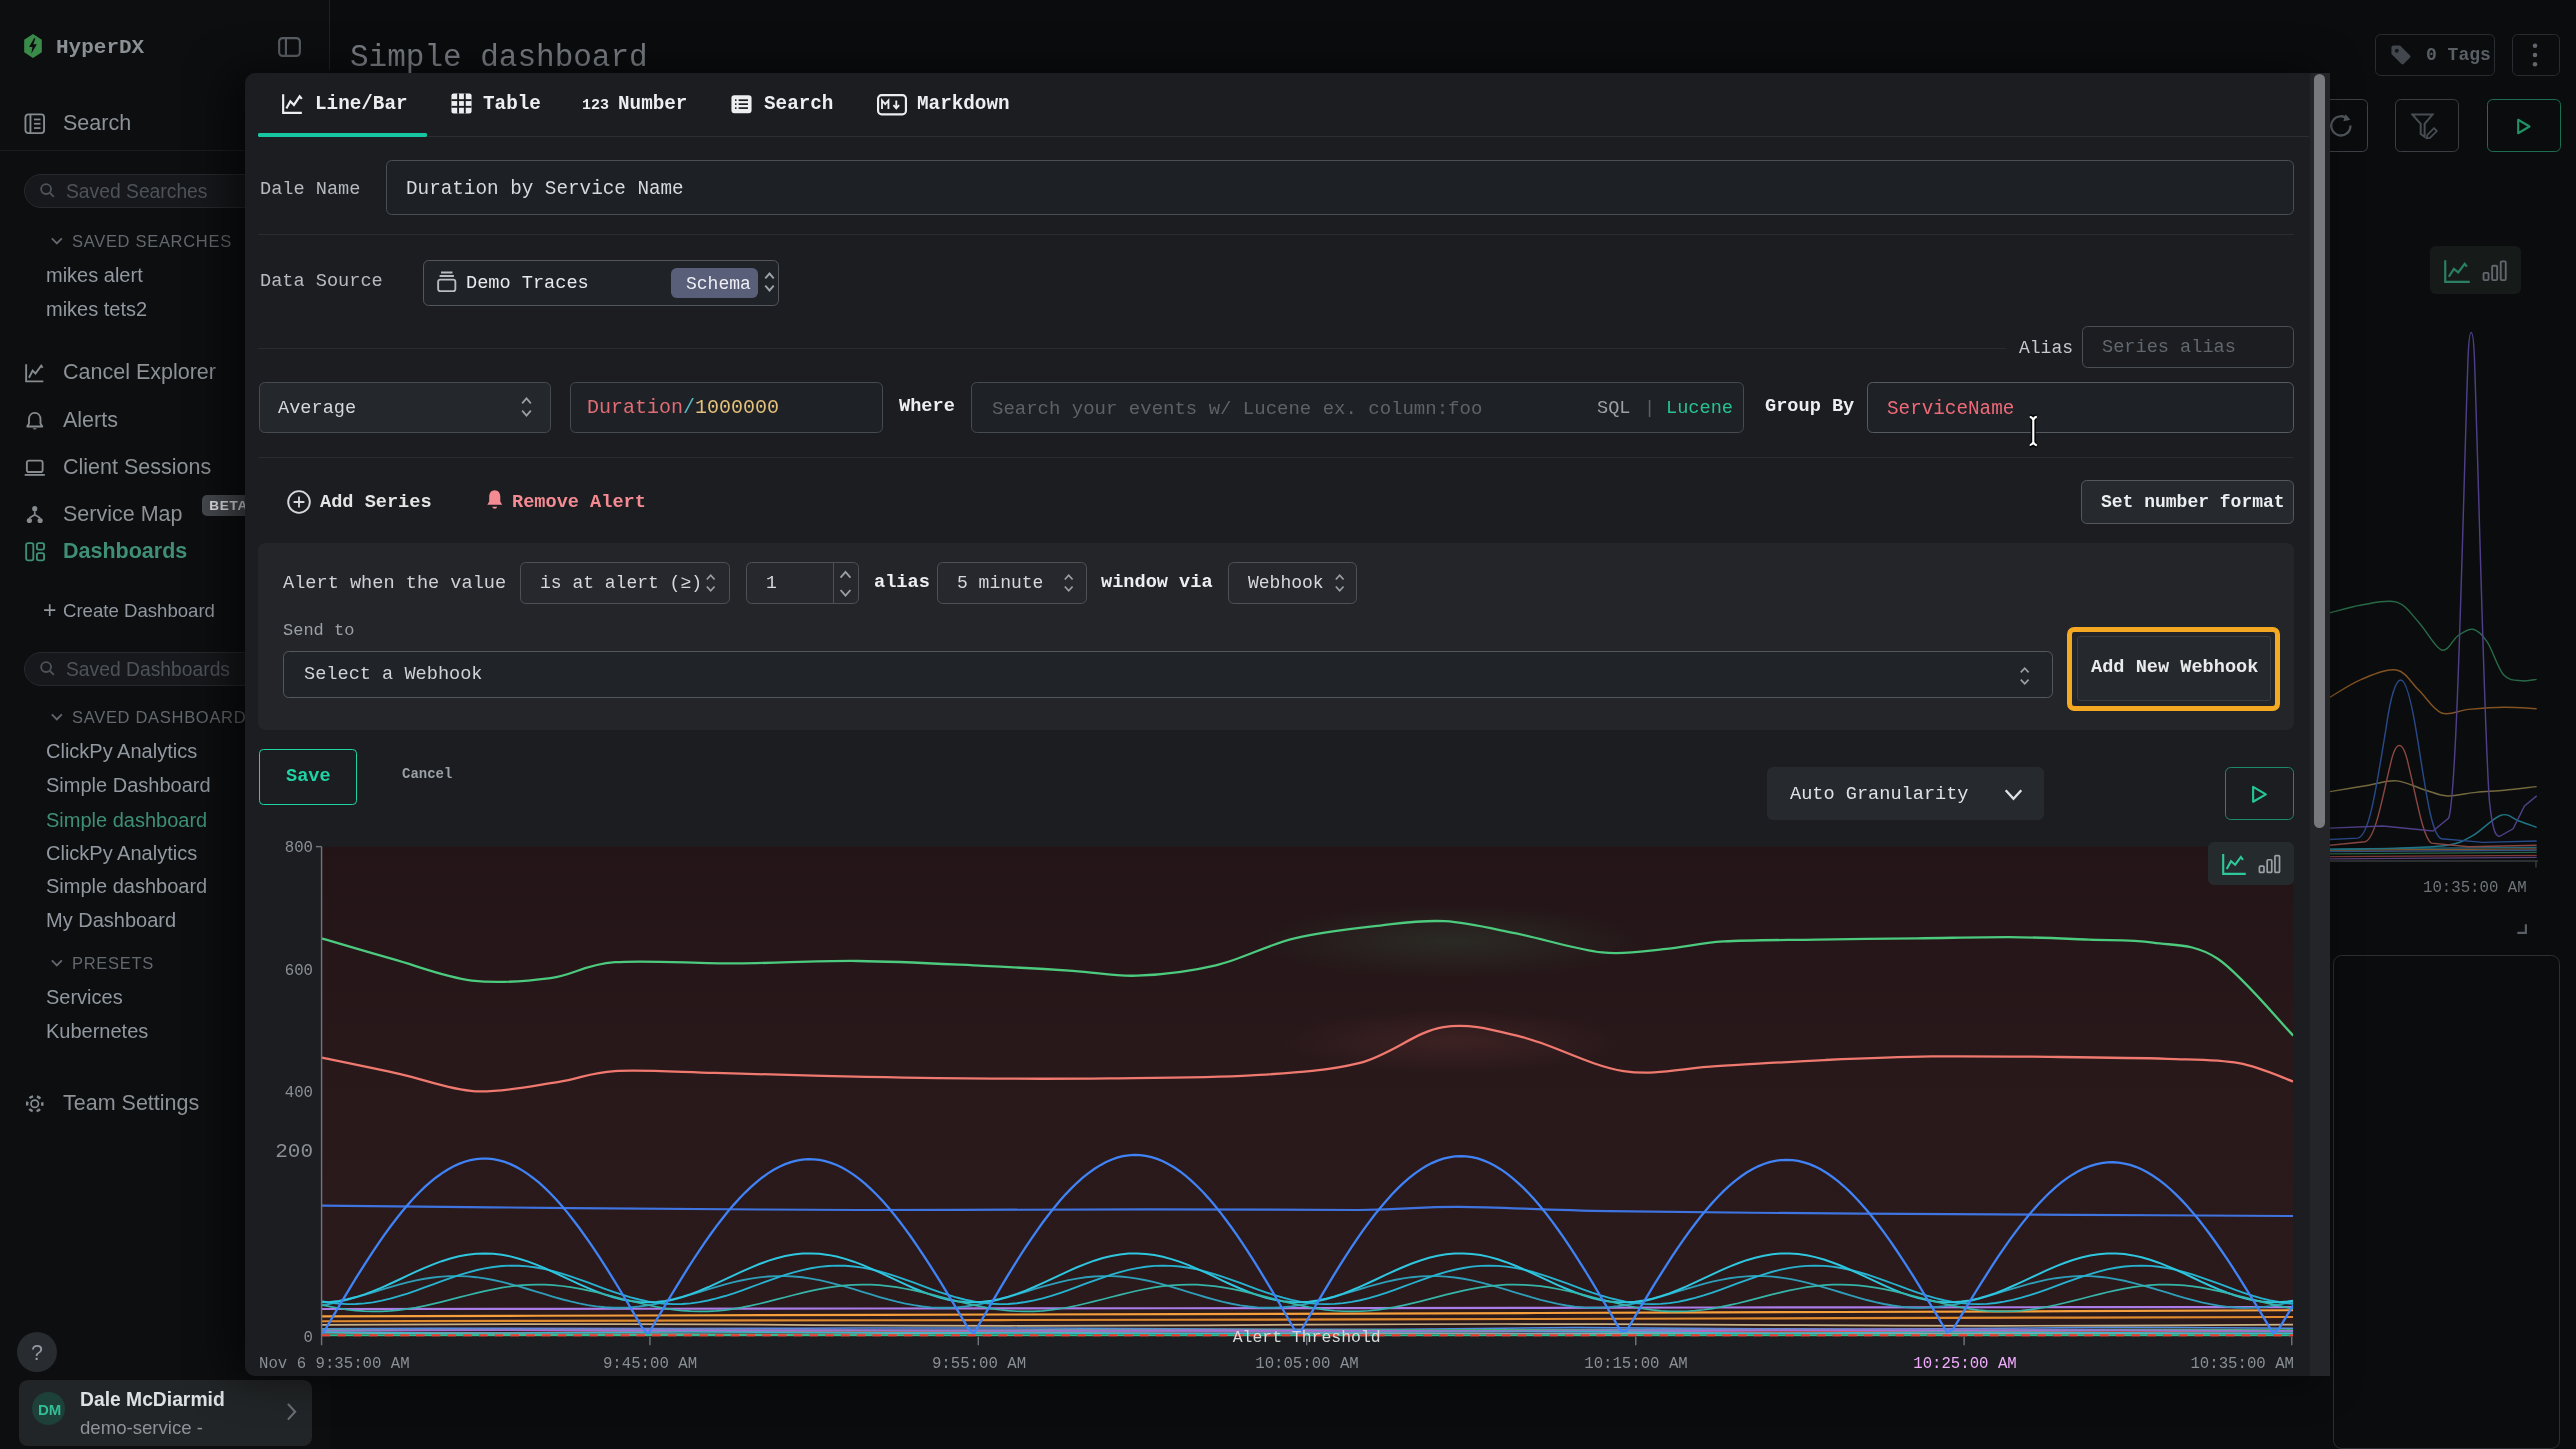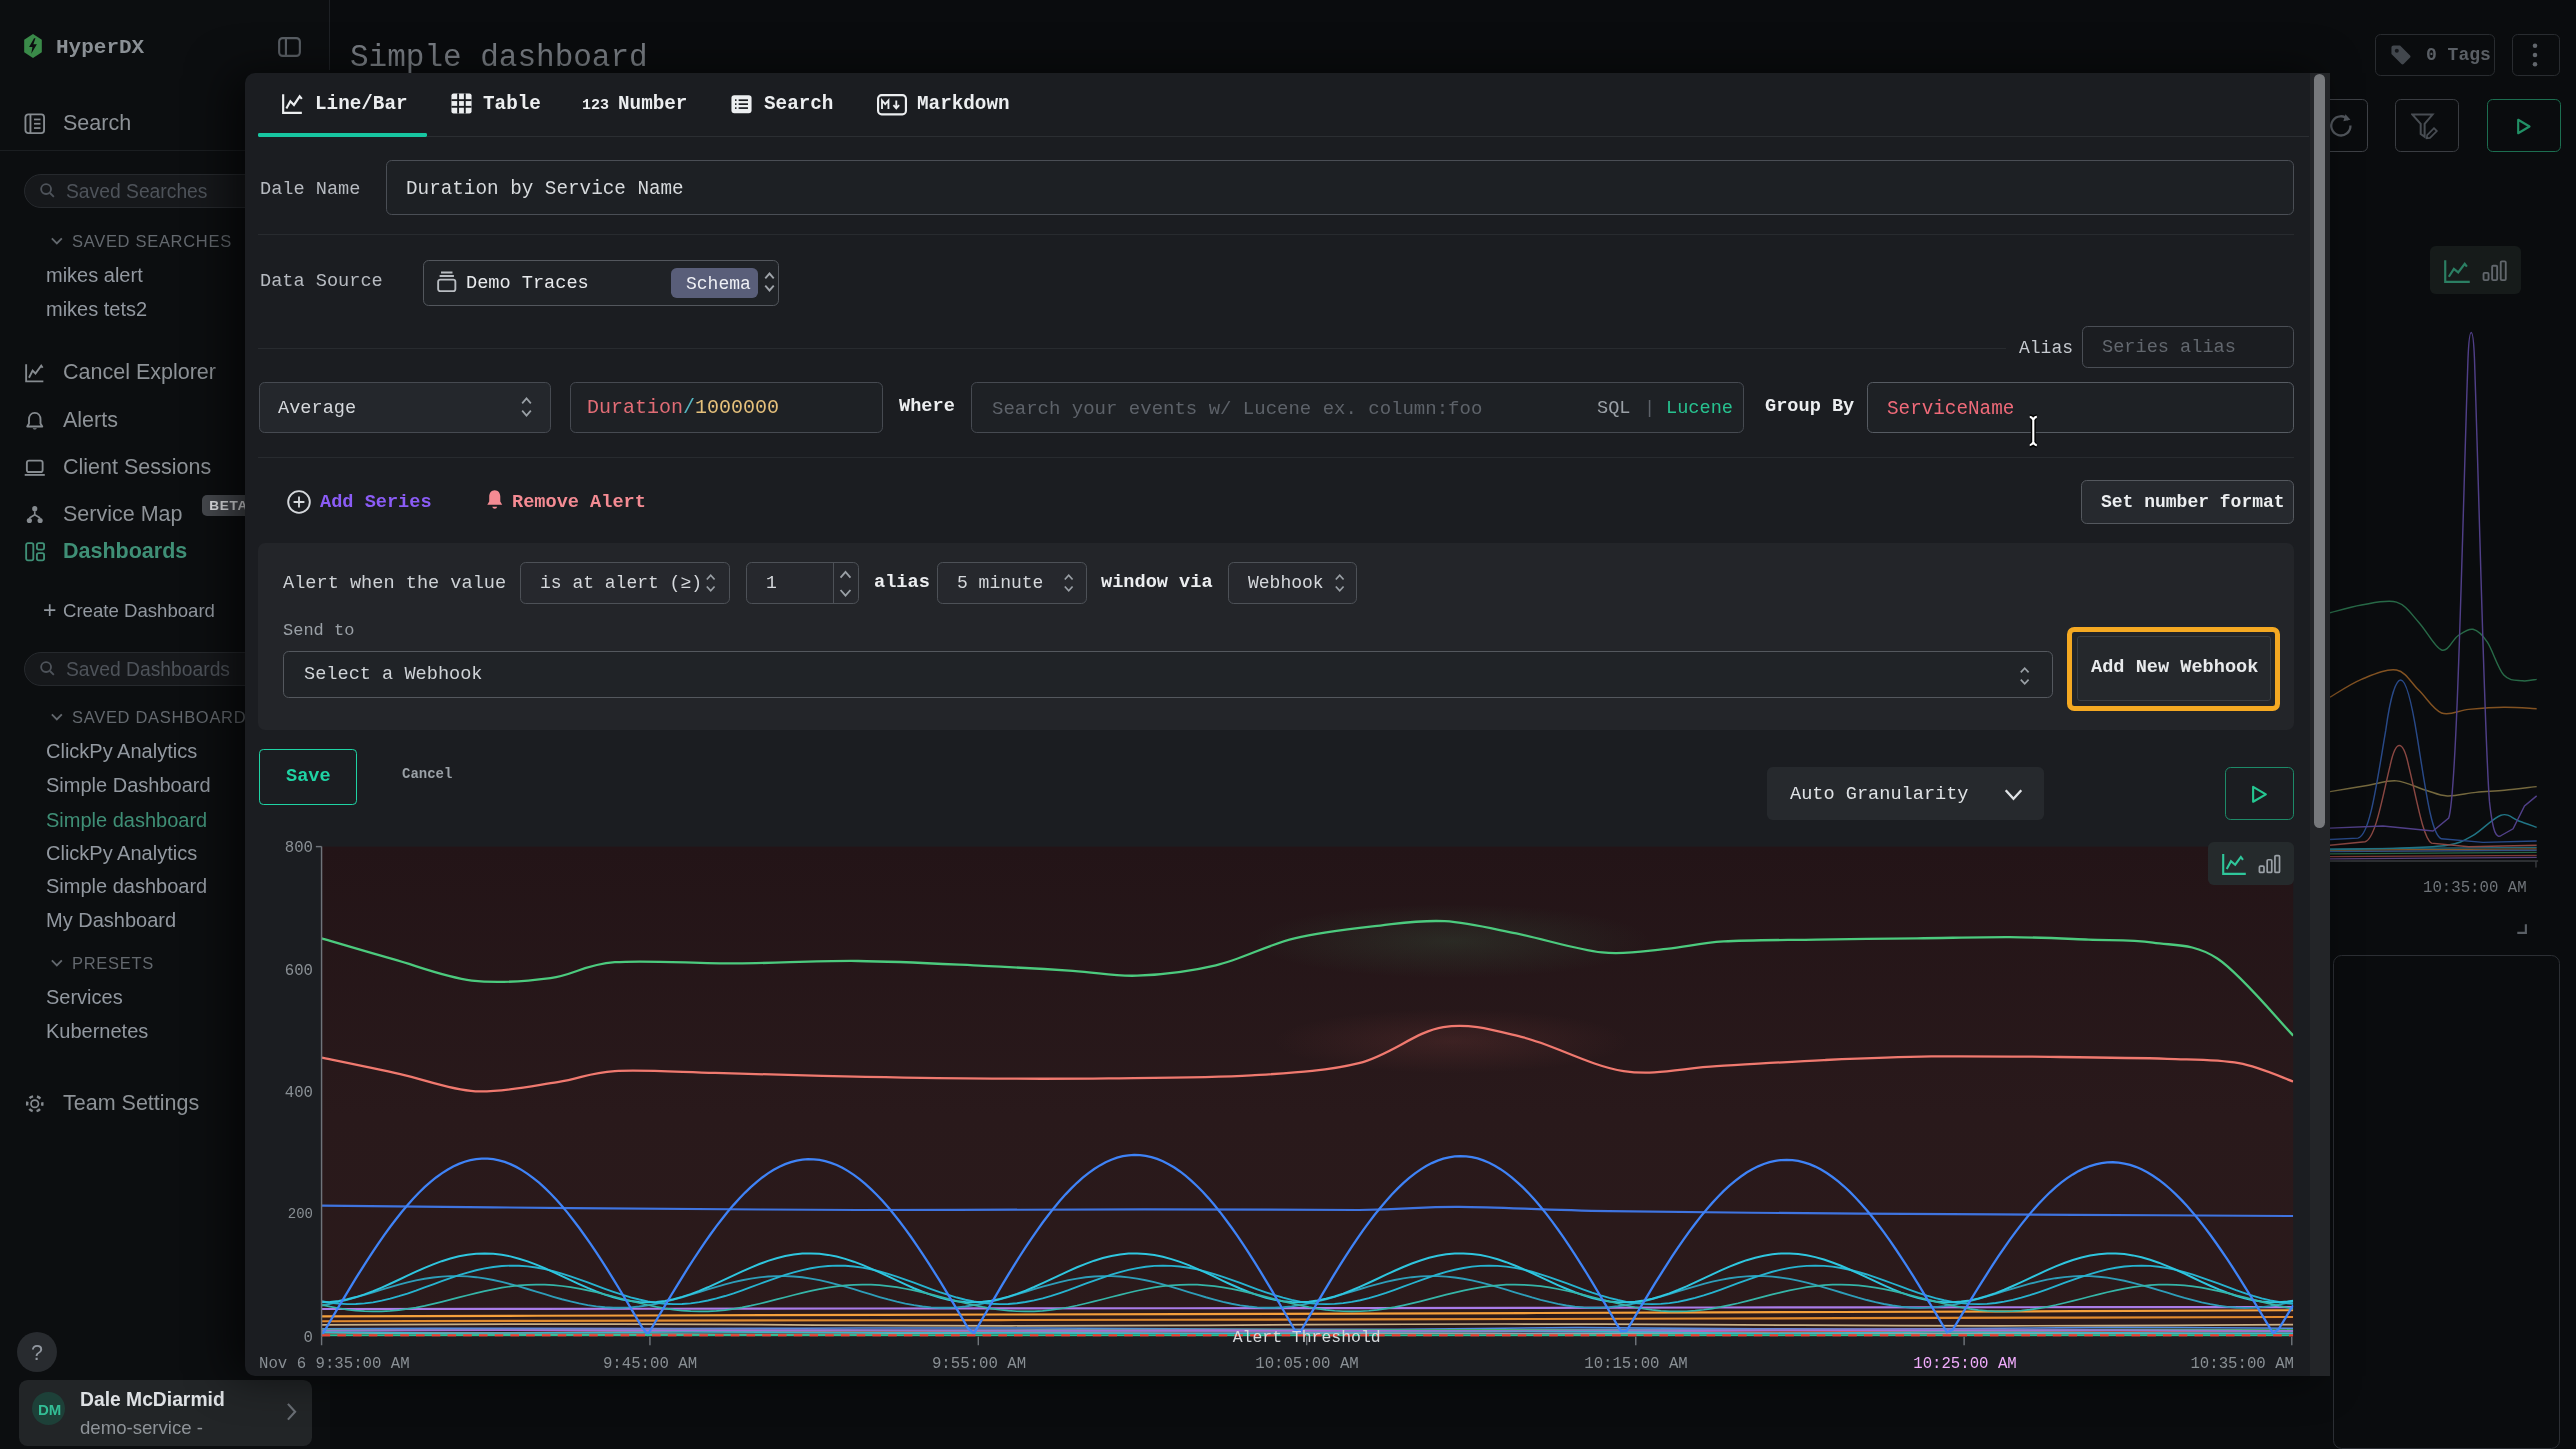--- a/index.html
+++ b/index.html
@@ -246,21 +246,21 @@
 <div class="abs" style="left:1887px;top:398px;color:#ef6a79;font-size:19.3px;font-weight:normal;font-family:'Liberation Mono',monospace;white-space:nowrap">ServiceName</div>
 <svg class="abs" style="left:2024px;top:414px" width="18.6" height="34" viewBox="0 0 26 48" fill="none">
     <path d="M8 4 C10 4 12 6 13 8 C14 6 16 4 18 4 M13 8 L13 40 M8 44 C10 44 12 42 13 40 C14 42 16 44 18 44" stroke="#000" stroke-width="7" fill="none"></path>
     <path d="M8 4 C10 4 12 6 13 8 C14 6 16 4 18 4 M13 8 L13 40 M8 44 C10 44 12 42 13 40 C14 42 16 44 18 44" stroke="#fff" stroke-width="3" fill="none"></path>
   </svg>
 <div class="abs" style="left:258px;top:457px;width:2036px;height:1.4px;background:#282b2f"></div>
 <svg class="abs" style="left:286px;top:489px" width="26" height="26" viewBox="0 0 36 36" fill="none">
     <circle cx="18" cy="18" r="15" stroke="#d5d8dc" stroke-width="2.6"></circle>
     <path d="M18 10.5 L18 25.5 M10.5 18 L25.5 18" stroke="#d5d8dc" stroke-width="2.6"></path>
   </svg>
-<div class="abs" style="left:320px;top:492px;color:#8b5cf6;font-size:18.6px;font-weight:bold;font-family:'Liberation Mono',monospace;white-space:nowrap">Add Series</div>
+<div class="abs" style="left:320px;top:492px;color:#e5e5e5;font-size:18.6px;font-weight:bold;font-family:'Liberation Mono',monospace;white-space:nowrap">Add Series</div>
 <svg class="abs" style="left:484px;top:488px" width="21.5" height="27" viewBox="0 0 30 38" fill="none">
     <path d="M15 3 C10.2 3 7.2 7 7.2 12 L7.2 19 L4.5 23.5 L25.5 23.5 L22.8 19 L22.8 12 C22.8 7 19.8 3 15 3 Z" fill="#f48b93"></path>
     <path d="M11.5 26.5 A3.6 3.6 0 0 0 18.5 26.5 Z" fill="#f48b93"></path>
   </svg>
 <div class="abs" style="left:512px;top:492px;color:#f48b93;font-size:18.6px;font-weight:bold;font-family:'Liberation Mono',monospace;white-space:nowrap">Remove Alert</div>
 <div class="abs" style="left:2081px;top:480px;width:213px;height:44px;background:#26292e;border:1.4px solid #54585e;border-radius:5.7px"></div>
 <div class="abs" style="left:2101px;top:492px;color:#eceef0;font-size:18px;font-weight:bold;font-family:'Liberation Mono',monospace;white-space:nowrap">Set number format</div>
 <div class="abs" style="left:258px;top:543px;width:2036px;height:187px;background:#232529;border-radius:7.2px"></div>
 <div class="abs" style="left:283px;top:573px;color:#ced2d6;font-size:18.6px;font-weight:normal;font-family:'Liberation Mono',monospace;white-space:nowrap">Alert when the value</div>
 <div class="abs" style="left:520px;top:562px;width:210px;height:42px;border:1.4px solid #4d5157;border-radius:5.7px;background:#26282d"></div>
@@ -368,21 +368,21 @@
       <line x1="1827" y1="1868" x2="1827" y2="1880"></line>
 <line x1="2287" y1="1868" x2="2287" y2="1880"></line>
       <line x1="2746" y1="1868" x2="2746" y2="1880"></line>
 <line x1="3204" y1="1868" x2="3204" y2="1880"></line>
 </g>
 <text x="1827" y="1876" fill="#d6d9dc" font-size="23" font-family="Liberation Mono" text-anchor="middle">Alert Threshold</text>
 </svg>
 <div class="abs" style="right:2263px;top:839px;color:#898f94;font-size:15.7px;font-weight:normal;font-family:'Liberation Mono',monospace;white-space:nowrap">800</div>
 <div class="abs" style="right:2263px;top:962px;color:#898f94;font-size:15.7px;font-weight:normal;font-family:'Liberation Mono',monospace;white-space:nowrap">600</div>
 <div class="abs" style="right:2263px;top:1084px;color:#898f94;font-size:15.7px;font-weight:normal;font-family:'Liberation Mono',monospace;white-space:nowrap">400</div>
-<div class="abs" style="right:2263px;top:1206px;color:#898f94;font-size:14px;font-weight:normal;font-family:'Liberation Mono',monospace;white-space:nowrap">200</div>
+<div class="abs" style="right:2263px;top:1140px;color:#898f94;font-size:21px;font-weight:normal;font-family:'Liberation Mono',monospace;white-space:nowrap">200</div>
 <div class="abs" style="right:2263px;top:1329px;color:#898f94;font-size:15.7px;font-weight:normal;font-family:'Liberation Mono',monospace;white-space:nowrap">0</div>
 <div class="abs" style="left:259px;top:1355px;color:#898f94;font-size:15.7px;font-weight:normal;font-family:'Liberation Mono',monospace;white-space:nowrap">Nov 6 9:35:00 AM</div>
 <div class="abs" style="left:650px;transform:translateX(-50%);top:1355px;color:#898f94;font-size:15.7px;font-weight:normal;font-family:'Liberation Mono',monospace;white-space:nowrap">9:45:00 AM</div>
 <div class="abs" style="left:979px;transform:translateX(-50%);top:1355px;color:#898f94;font-size:15.7px;font-weight:normal;font-family:'Liberation Mono',monospace;white-space:nowrap">9:55:00 AM</div>
 <div class="abs" style="left:1307px;transform:translateX(-50%);top:1355px;color:#898f94;font-size:15.7px;font-weight:normal;font-family:'Liberation Mono',monospace;white-space:nowrap">10:05:00 AM</div>
 <div class="abs" style="left:1636px;transform:translateX(-50%);top:1355px;color:#898f94;font-size:15.7px;font-weight:normal;font-family:'Liberation Mono',monospace;white-space:nowrap">10:15:00 AM</div>
 <div class="abs" style="left:1965px;transform:translateX(-50%);top:1355px;color:#f0abfc;font-size:15.7px;font-weight:normal;font-family:'Liberation Mono',monospace;white-space:nowrap">10:25:00 AM</div>
 <div class="abs" style="right:282px;top:1355px;color:#898f94;font-size:15.7px;font-weight:normal;font-family:'Liberation Mono',monospace;white-space:nowrap">10:35:00 AM</div>
 <div class="abs" style="left:2208px;top:842px;width:86px;height:43px;background:#252a2c;border-radius:5.7px"></div>
 <svg class="abs" style="left:2221px;top:852px" width="27" height="24" viewBox="0 0 38 34" fill="none">

